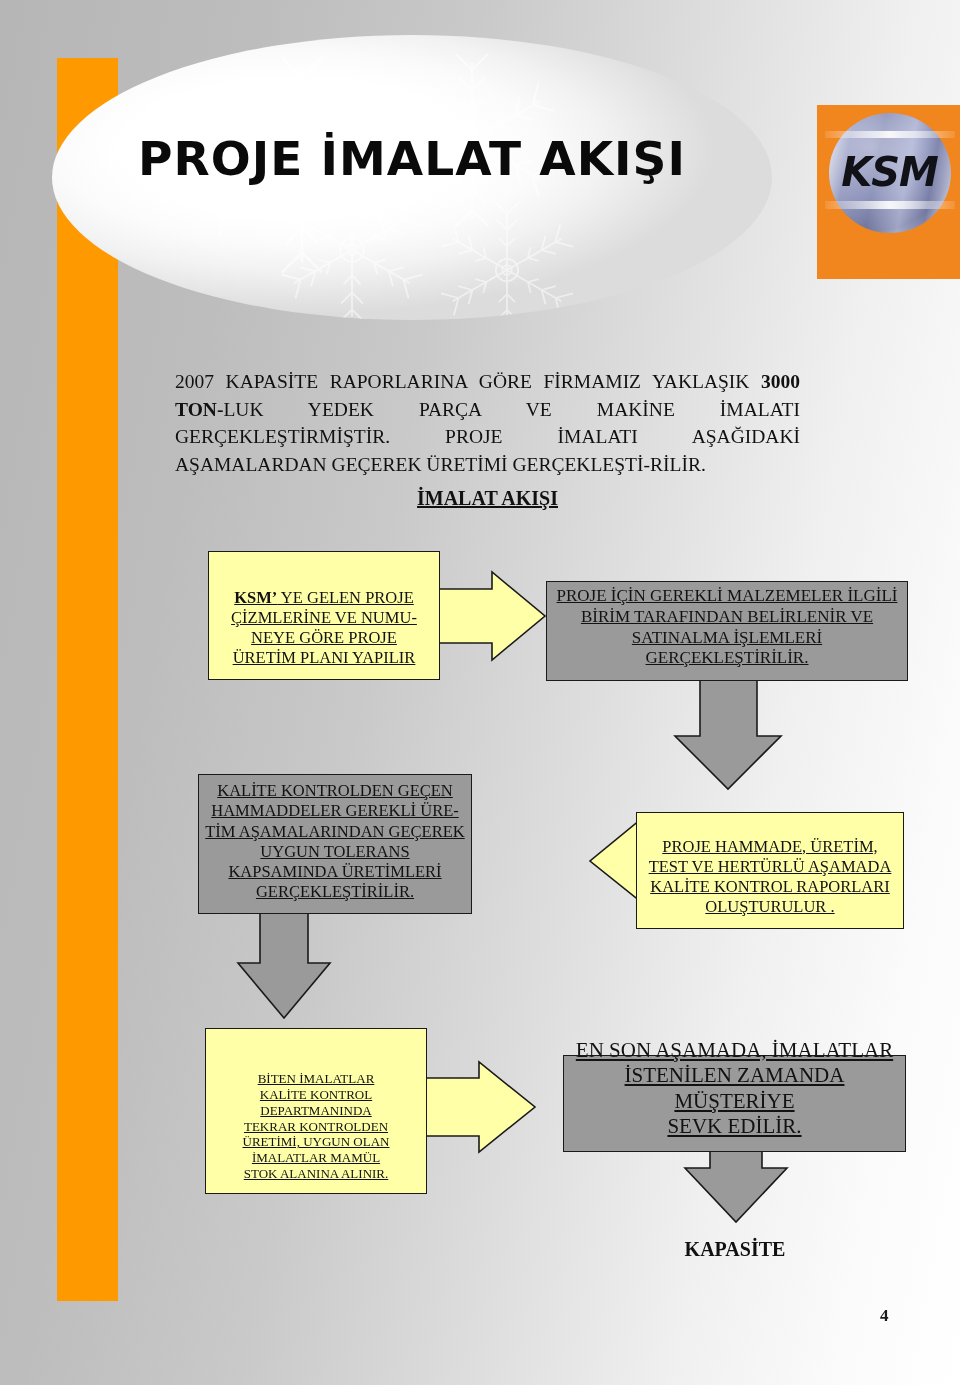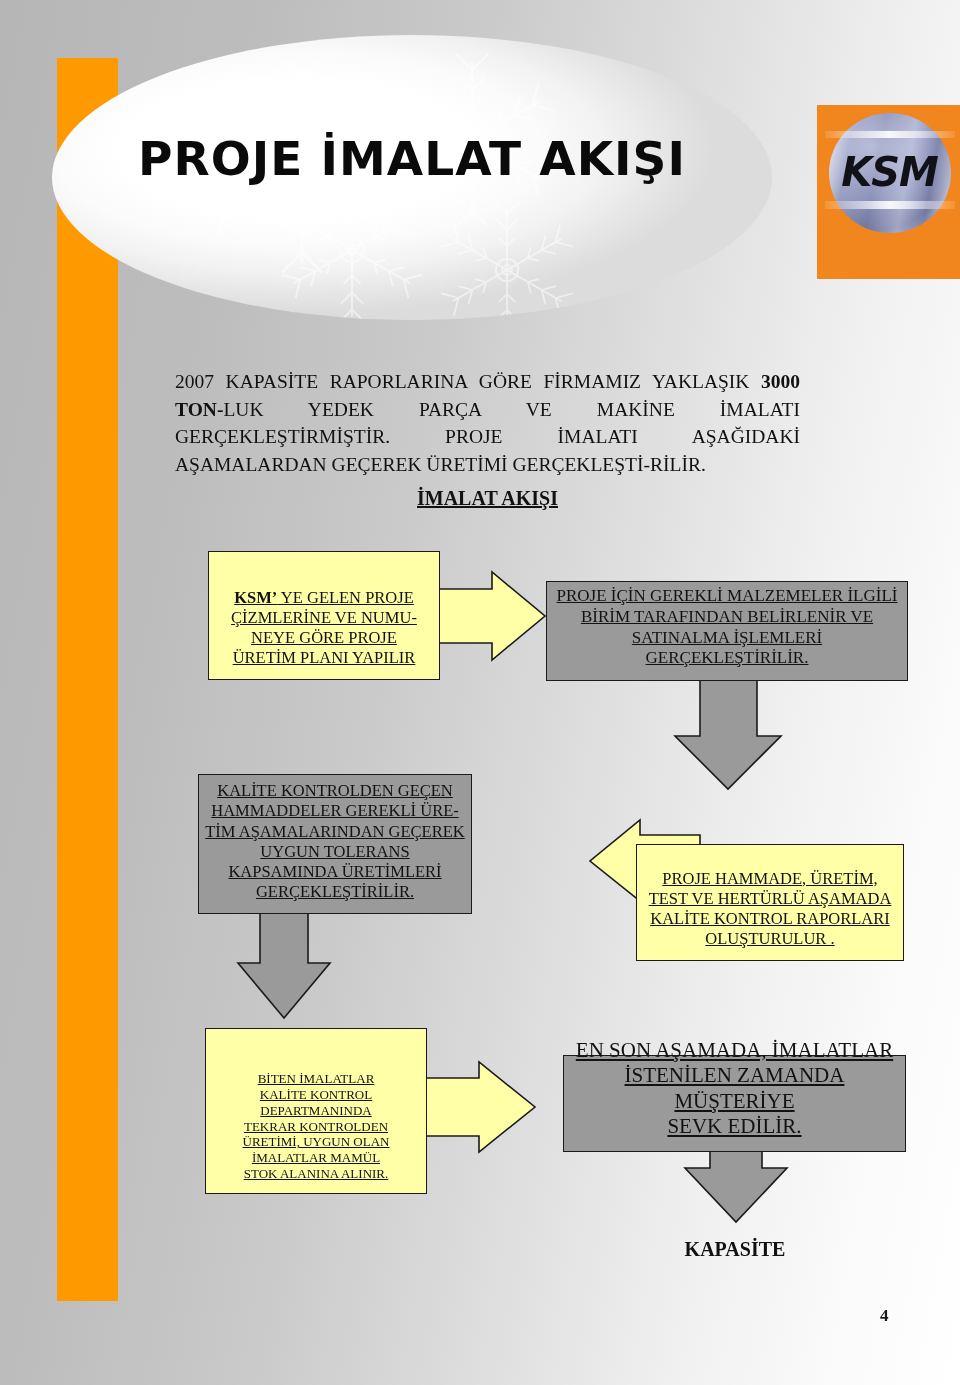--- a/index.html
+++ b/index.html
@@ -152,21 +152,21 @@
     text-decoration: underline;
   }
   .box .lines { width: 100%; }
   .box .lines div { line-height: 1.22; }
   .box-yellow { background: #ffffa8; }
   .box-gray   { background: #9a9a9a; }
 
   #box1 { left: 208px; top: 551px; width: 232px; height: 129px; font-size: 16.5px; }
   #box2 { left: 546px; top: 562px; width: 362px; height: 100px; font-size: 17px; margin-top: 19px; }
   #box3 { left: 198px; top: 774px; width: 274px; height: 140px; font-size: 16.5px; }
-  #box4 { left: 636px; top: 844px; width: 268px; height: 117px; font-size: 16.5px; }
+  #box4 { left: 636px; top: 812px; width: 268px; height: 117px; font-size: 16.5px; }
   #box5 { left: 205px; top: 1028px; width: 222px; height: 166px; font-size: 13px; }
   #box6 { left: 563px; top: 1055px; width: 343px; height: 97px; font-size: 21px; }
 
   .bold { font-weight: bold; }
 
   
   #arrows {
     position: absolute;
     left: 0; top: 0;
     width: 960px;

